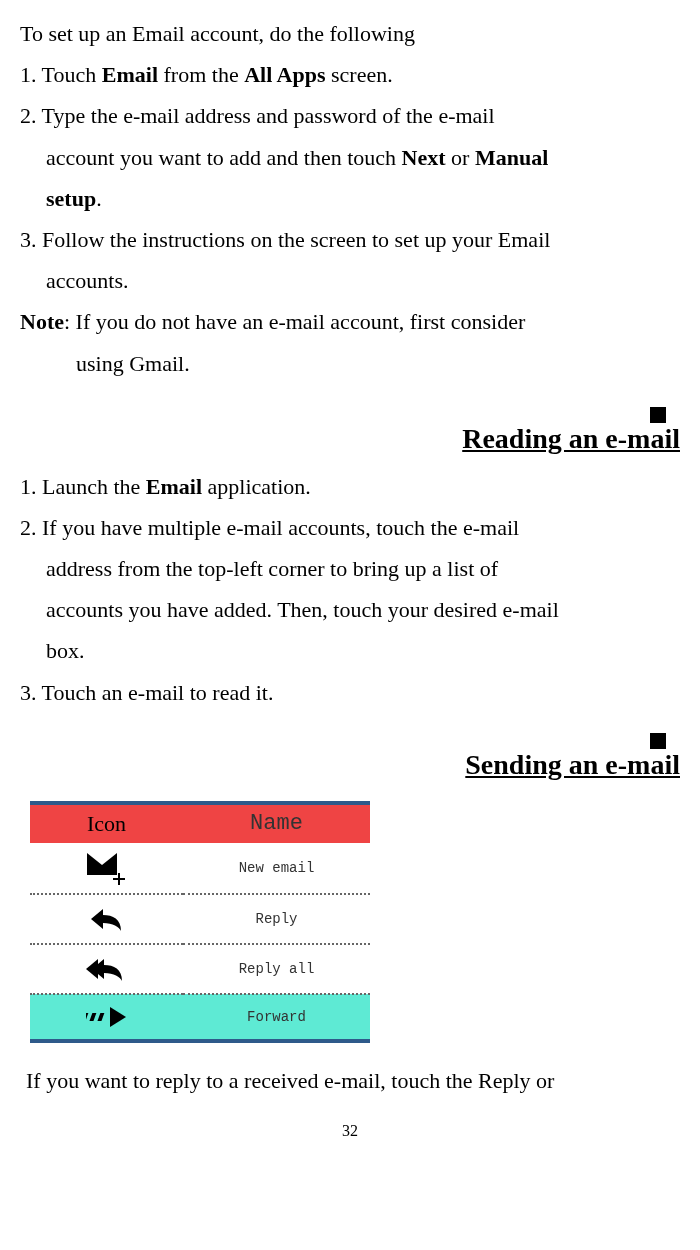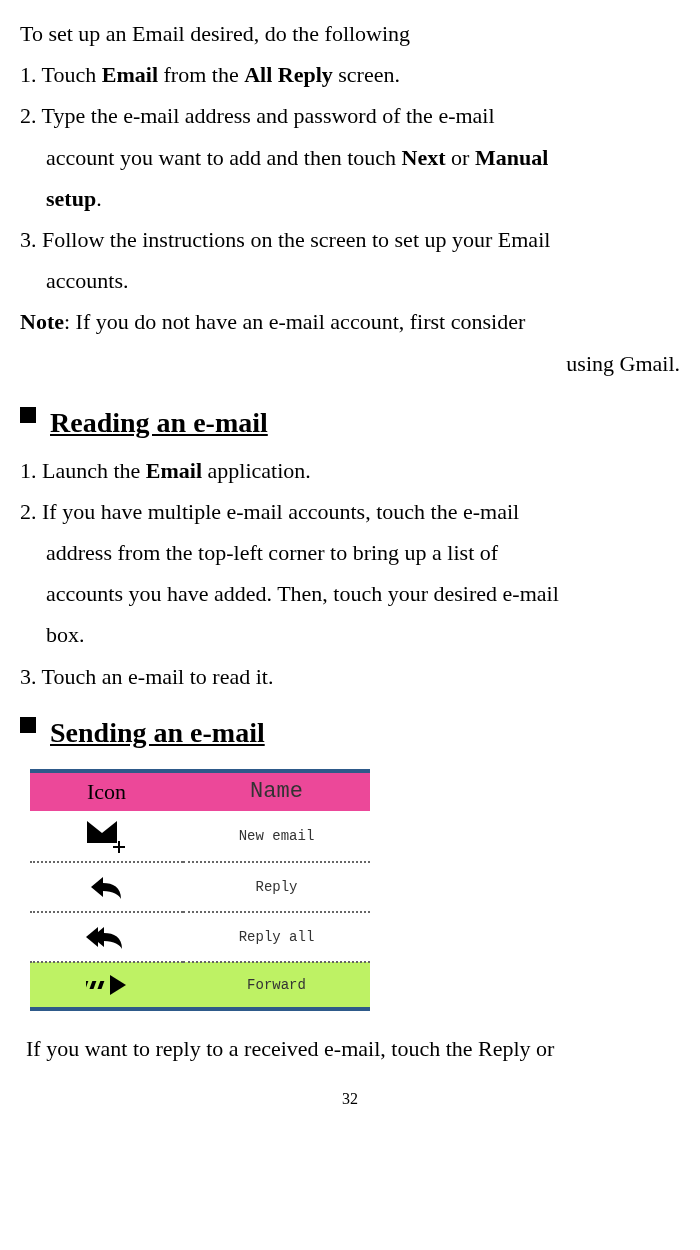--- a/index.html
+++ b/index.html
@@ -21,29 +21,29 @@
   }
   .indent1 {
     padding-left: 26px;
     text-indent: -26px;
   }
   .cont1 {
     padding-left: 26px;
   }
   .note-cont {
     padding-left: 56px;
-    text-align: right;
   }
   .bold {
     font-weight: bold;
   }
   .heading-row {
     display: flex;
-    align-items: flex-start;
+    align-items: flex-end;
     margin: 26px 0 14px 0;
+    flex-direction: column;
   }
   .bullet {
     width: 16px;
     height: 16px;
     background: #000;
     margin-right: 14px;
     flex-shrink: 0;
   }
   .heading {
     font-size: 28px;
@@ -52,36 +52,36 @@
   }
 
   .icon-table {
     border-top: 4px solid #2e5a8a;
     border-bottom: 4px solid #2e5a8a;
     width: 340px;
     margin: 20px 0 20px 10px;
     border-collapse: collapse;
   }
   .icon-table th {
-    background: #ec4899;
+    background: #ef4444;
     font-weight: normal;
     padding: 6px 4px;
     font-size: 22px;
   }
   .icon-table td {
     padding: 8px 4px;
     text-align: center;
     vertical-align: middle;
     font-size: 14px;
   }
   .row-sep {
     border-top: 2px dotted #666;
   }
   .row-hi {
-    background: #bef264;
+    background: #5eead4;
   }
   .icon-cell {
     width: 45%;
     text-align: center;
   }
   .name-cell {
     width: 55%;
     color: #333;
     font-family: Liberation Mono, monospace;
   }
@@ -94,24 +94,24 @@
     font-family: Liberation Serif, serif;
     font-size: 16px;
     margin-top: 24px;
   }
 </style>
 </head>
 <body>
 
 <div class="page">
 
-  <div class="line">To set up an Email desired, do the following</div>
+  <div class="line">To set up an Email account, do the following</div>
 
   <div class="line indent1">
-    <span>1. Touch </span><span class="bold">Email</span><span> from the </span><span class="bold">All Reply</span><span> screen.</span>
+    <span>1. Touch </span><span class="bold">Email</span><span> from the </span><span class="bold">All Apps</span><span> screen.</span>
   </div>
 
   <div class="line indent1">2. Type the e-mail address and password of the e-mail</div>
   <div class="line cont1">
     <span>account you want to add and then touch </span><span class="bold">Next</span><span> or </span><span class="bold">Manual</span>
   </div>
   <div class="line cont1">
     <span class="bold">setup</span><span>.</span>
   </div>
 

